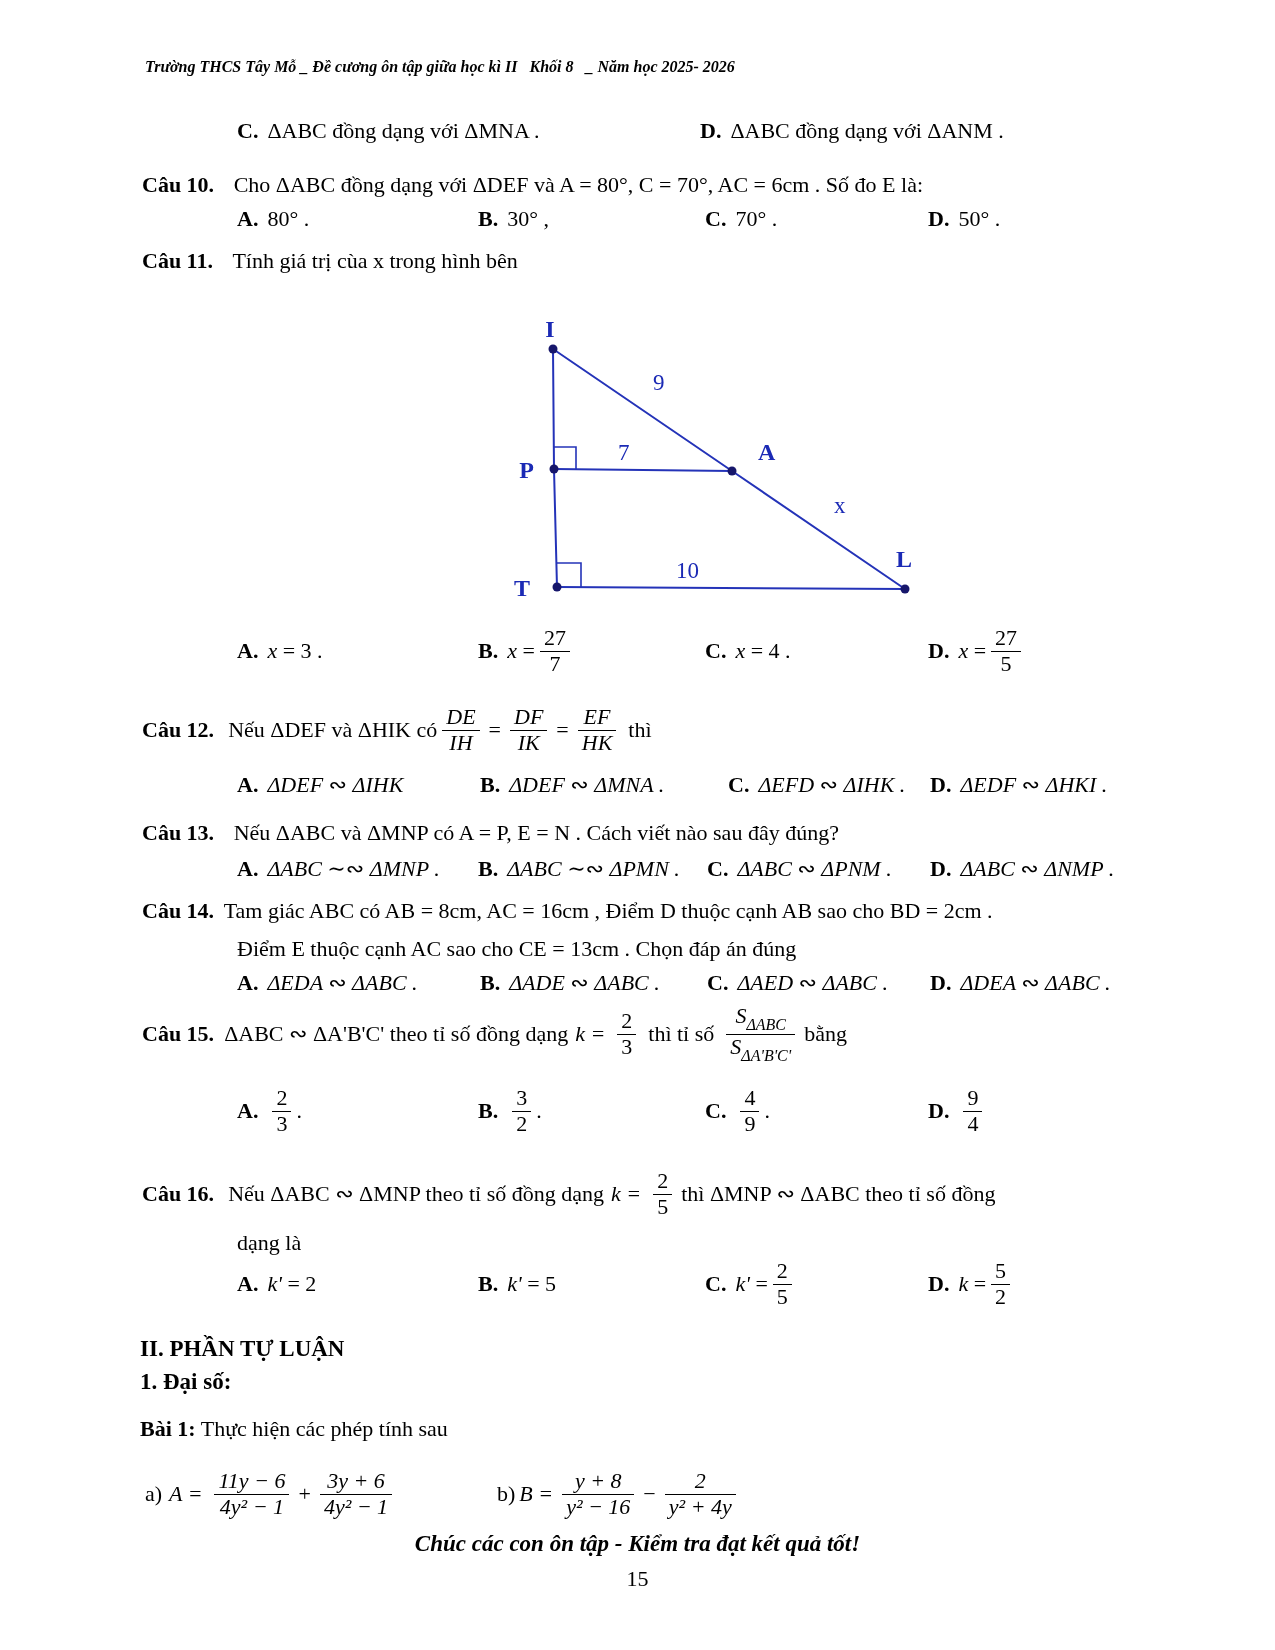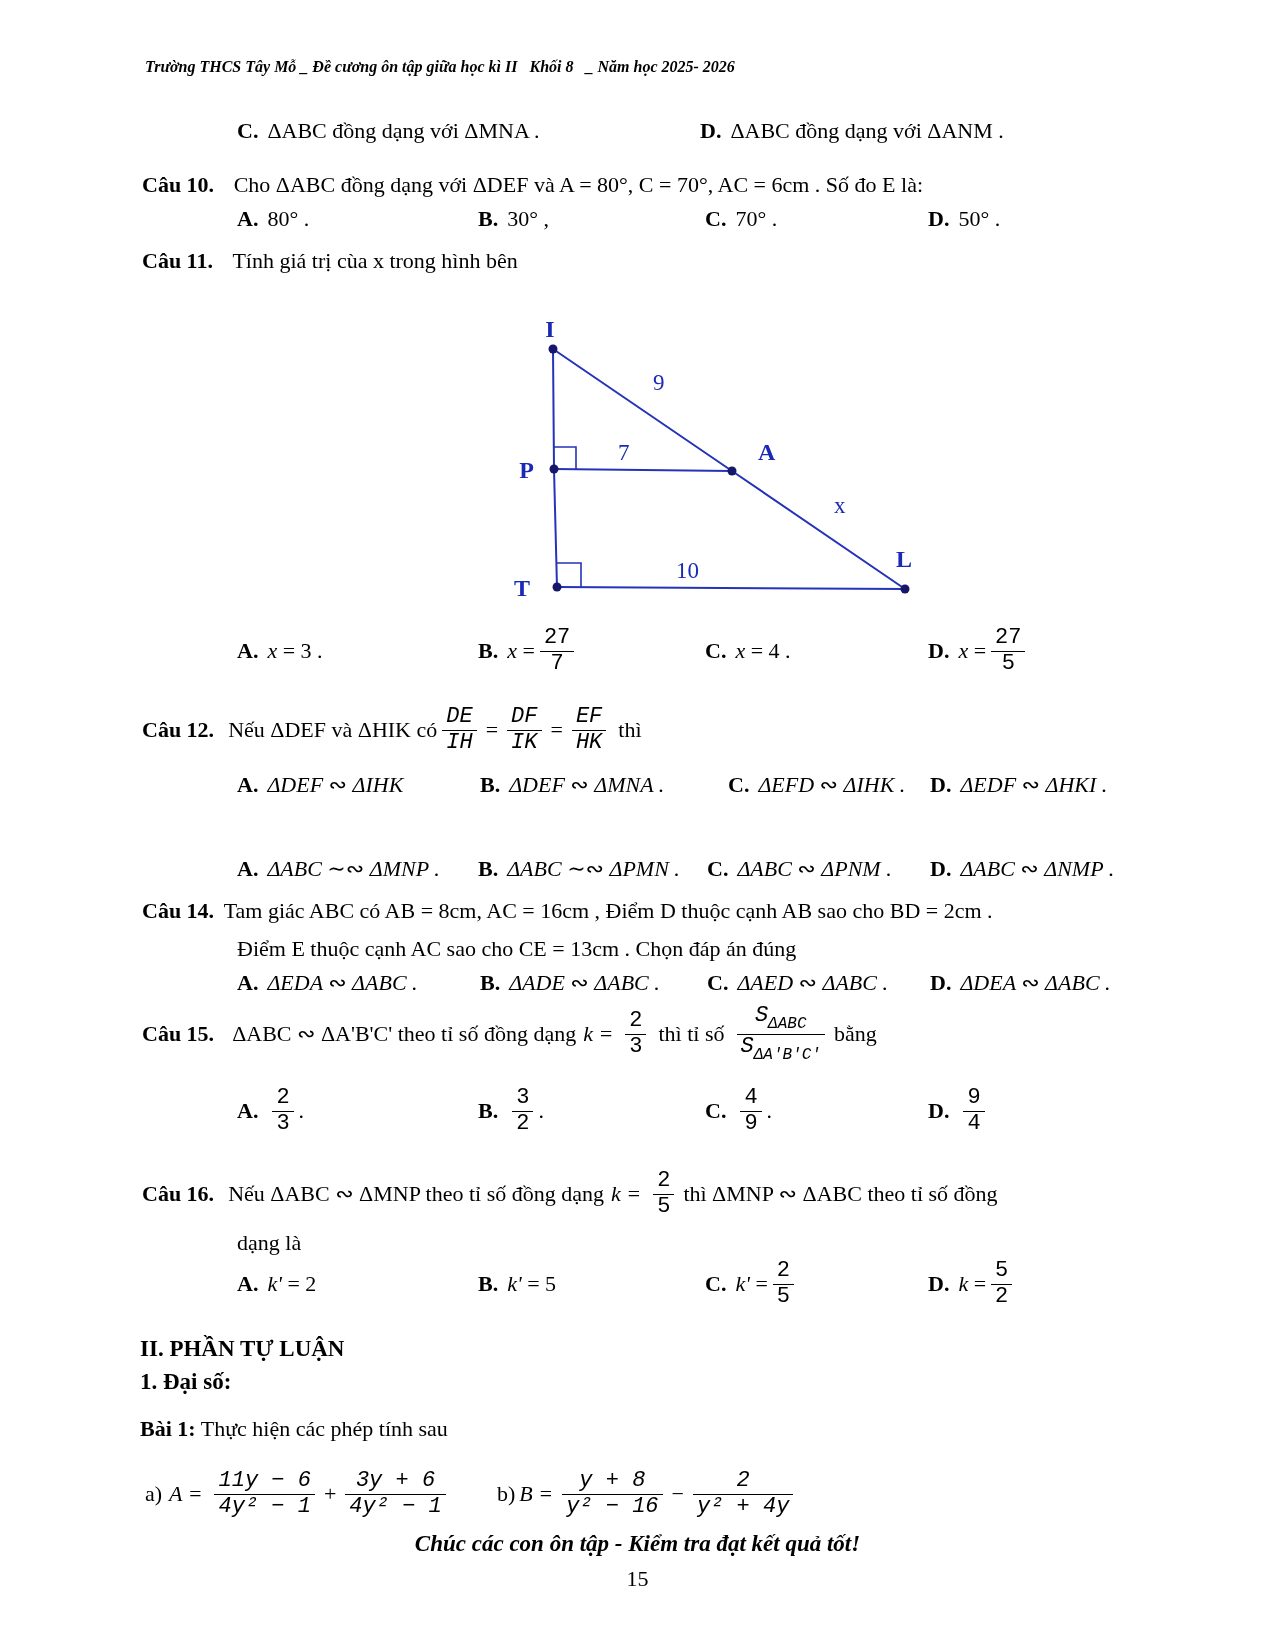--- a/index.html
+++ b/index.html
@@ -9,21 +9,21 @@
     color:#000;font-size:22px;
   }
   .abs{position:absolute;white-space:nowrap;}
   .row{position:absolute;display:flex;align-items:center;white-space:nowrap;}
   .b{font-weight:bold;}
   .i{font-style:italic;}
   .bi{font-weight:bold;font-style:italic;}
   .ol{font-weight:bold;margin-right:9px;}
   .opt{display:flex;align-items:center;}
   .frac{display:inline-grid;text-align:center;vertical-align:middle;line-height:1.12;margin:0 5px;}
-  .frac>span{padding:0 4px;display:block;font-family:Liberation Mono, monospace;}
+  .frac>span{padding:0 4px;display:block;}
   .frac>.den{border-top:1.5px solid #000;}
   .ssub{font-size:16px;font-style:italic;vertical-align:-7px;letter-spacing:0;}
   .mgap{margin:0 7px;}
   .sgap{margin:0 4px;}
   .hdr{font-size:16px;white-space:pre;}
   .h2{font-size:23px;}
   .center{left:0;width:100%;text-align:center;}
   .fig-label{font-weight:bold;font-size:24px;font-family:"Liberation Serif",serif;}
   .fig-num{font-size:23px;font-family:"Liberation Serif",serif;}
 </style>
@@ -156,20 +156,24 @@
   </div>
   <div class="abs opt" style="left:728px;top:772px">
     <span class="ol">C.</span>
     <span class="i">ΔEFD ∾ ΔIHK .</span>
   </div>
   <div class="abs opt" style="left:930px;top:772px">
     <span class="ol">D.</span>
     <span class="i">ΔEDF ∾ ΔHKI .</span>
   </div>
 
+  <div class="abs" style="left:142px;top:820px">
+    <span class="b">Câu 13.</span>
+    <span style="margin-left:14px">Nếu ΔABC và ΔMNP có A = P, E = N . Cách viết nào sau đây đúng?</span>
+  </div>
   <div class="abs opt" style="left:237px;top:856px">
     <span class="ol">A.</span>
     <span class="i">ΔABC ∼∾ ΔMNP .</span>
   </div>
   <div class="abs opt" style="left:478px;top:856px">
     <span class="ol">B.</span>
     <span class="i">ΔABC ∼∾ ΔPMN .</span>
   </div>
   <div class="abs opt" style="left:707px;top:856px">
     <span class="ol">C.</span>
@@ -197,21 +201,21 @@
     <span class="ol">C.</span>
     <span class="i">ΔAED ∾ ΔABC .</span>
   </div>
   <div class="abs opt" style="left:930px;top:970px">
     <span class="ol">D.</span>
     <span class="i">ΔDEA ∾ ΔABC .</span>
   </div>
 
   <div class="row" style="left:142px;top:996px;height:76px">
     <span class="b">Câu 15.</span>
-    <span style="margin-left:18px">ΔABC ∾ ΔA'B'C' theo tỉ số đồng dạng</span>
+    <span style="margin-left:10px">ΔABC ∾ ΔA'B'C' theo tỉ số đồng dạng</span>
     <span class="i mgap">k =</span>
     <span class="frac">
       <span class="num">2</span>
       <span class="den">3</span>
     </span>
     <span class="mgap">thì tỉ số</span>
     <span class="frac">
       <span class="num"><span class="i">S</span><span class="ssub">ΔABC</span></span>
       <span class="den"><span class="i">S</span><span class="ssub">ΔA'B'C'</span></span>
     </span>

